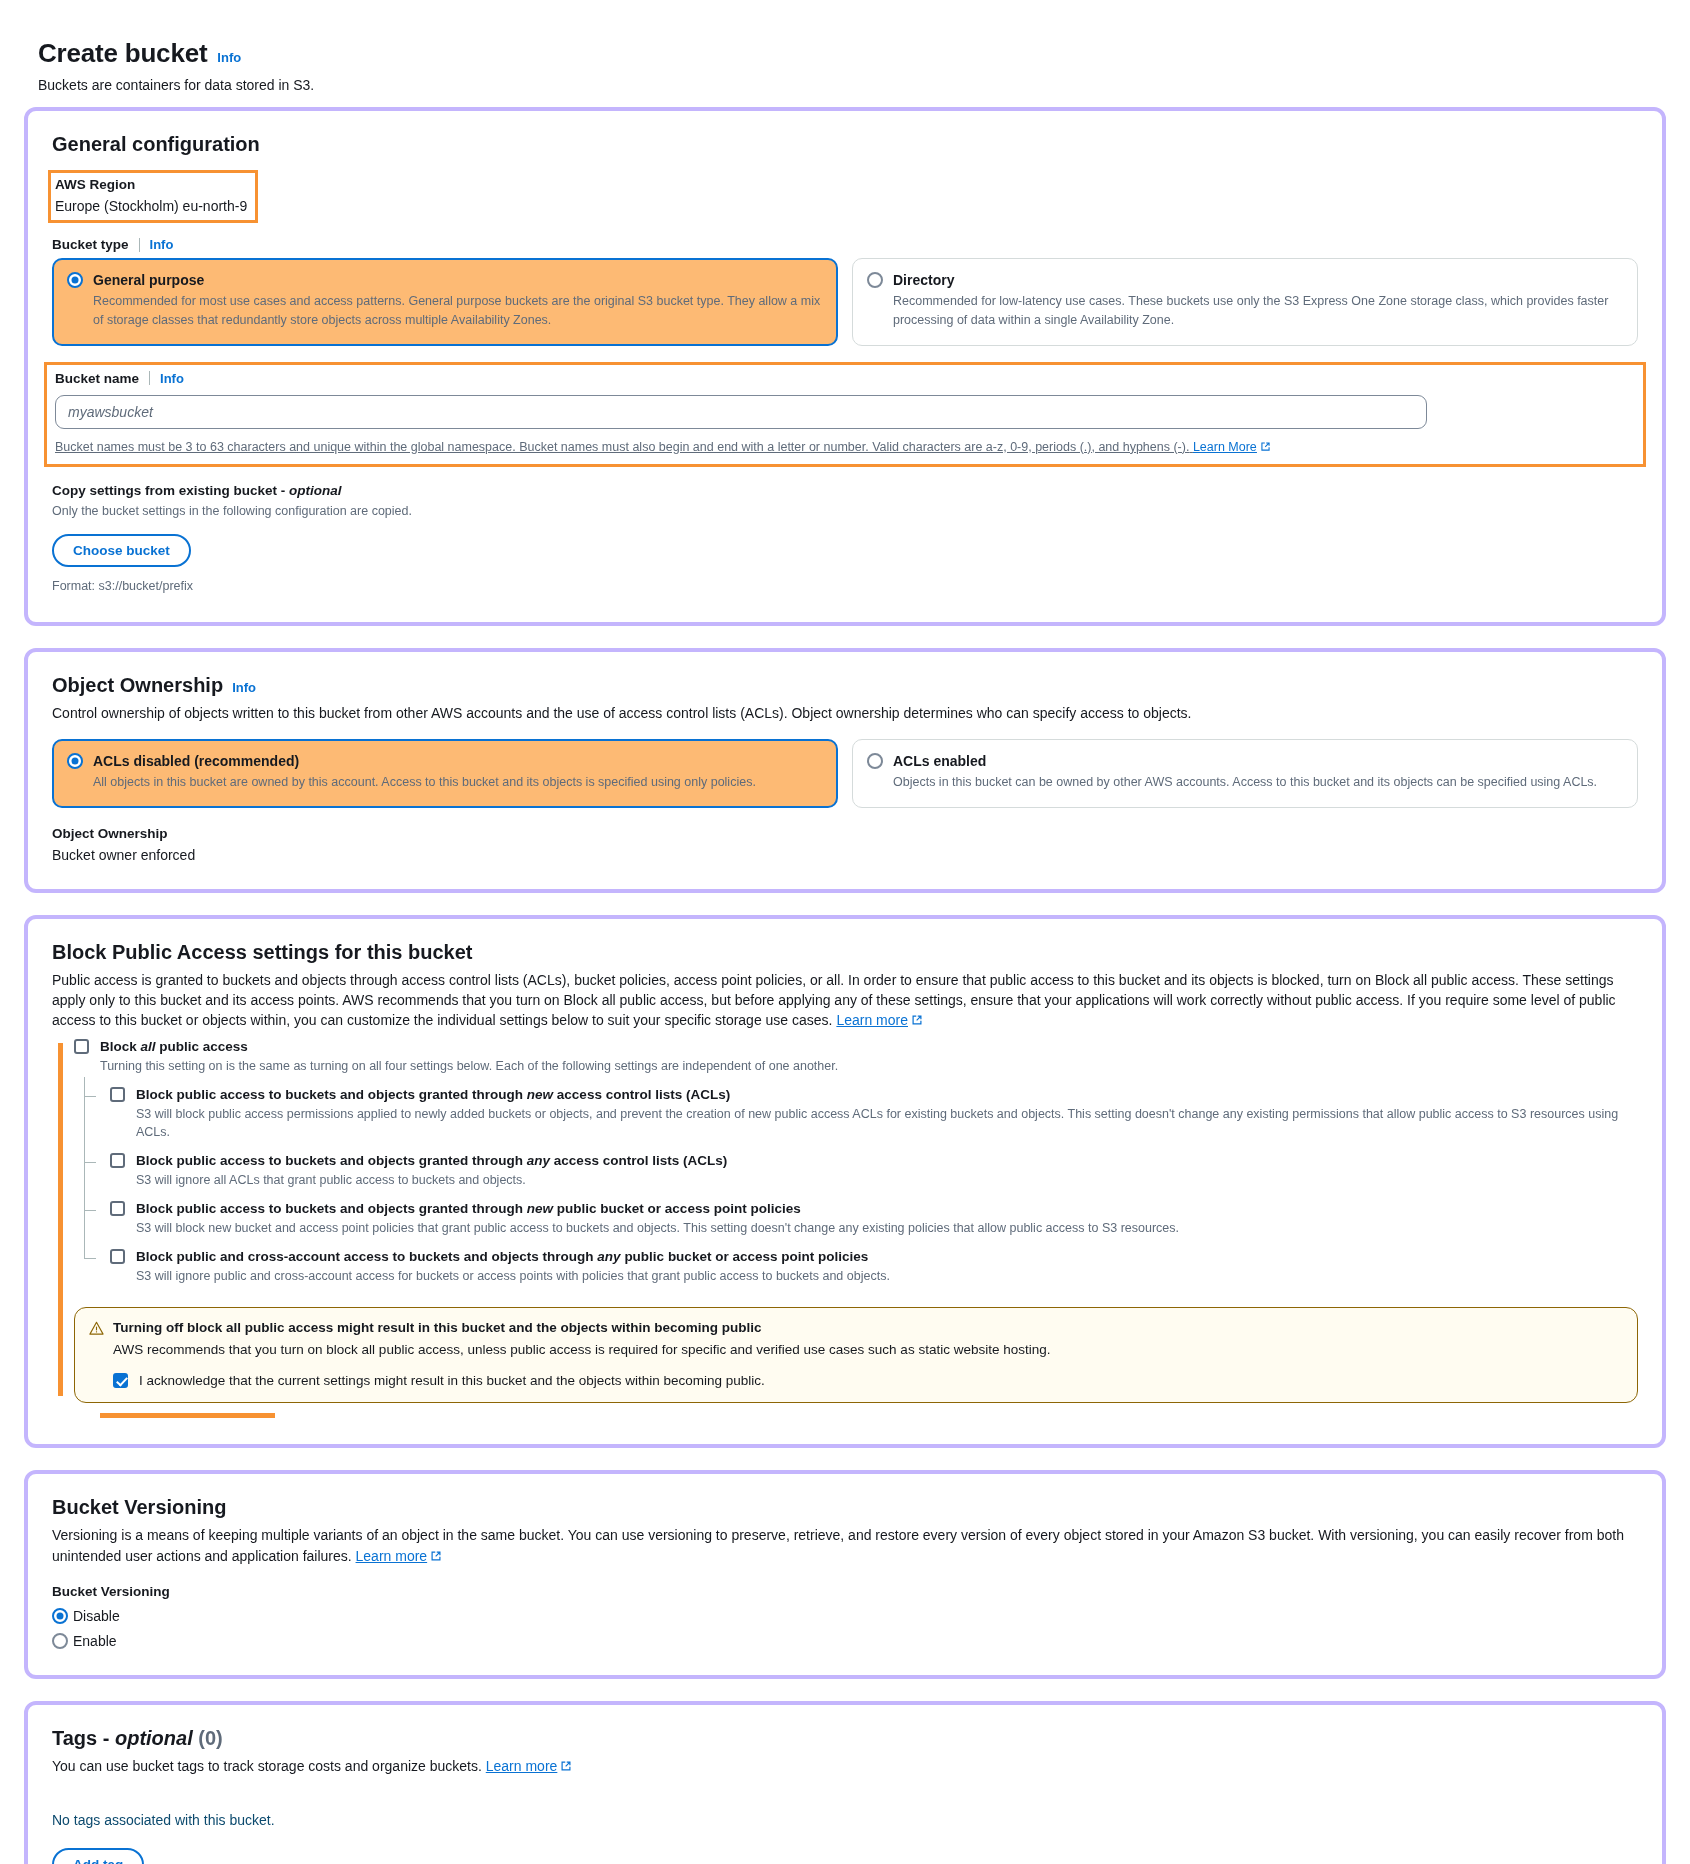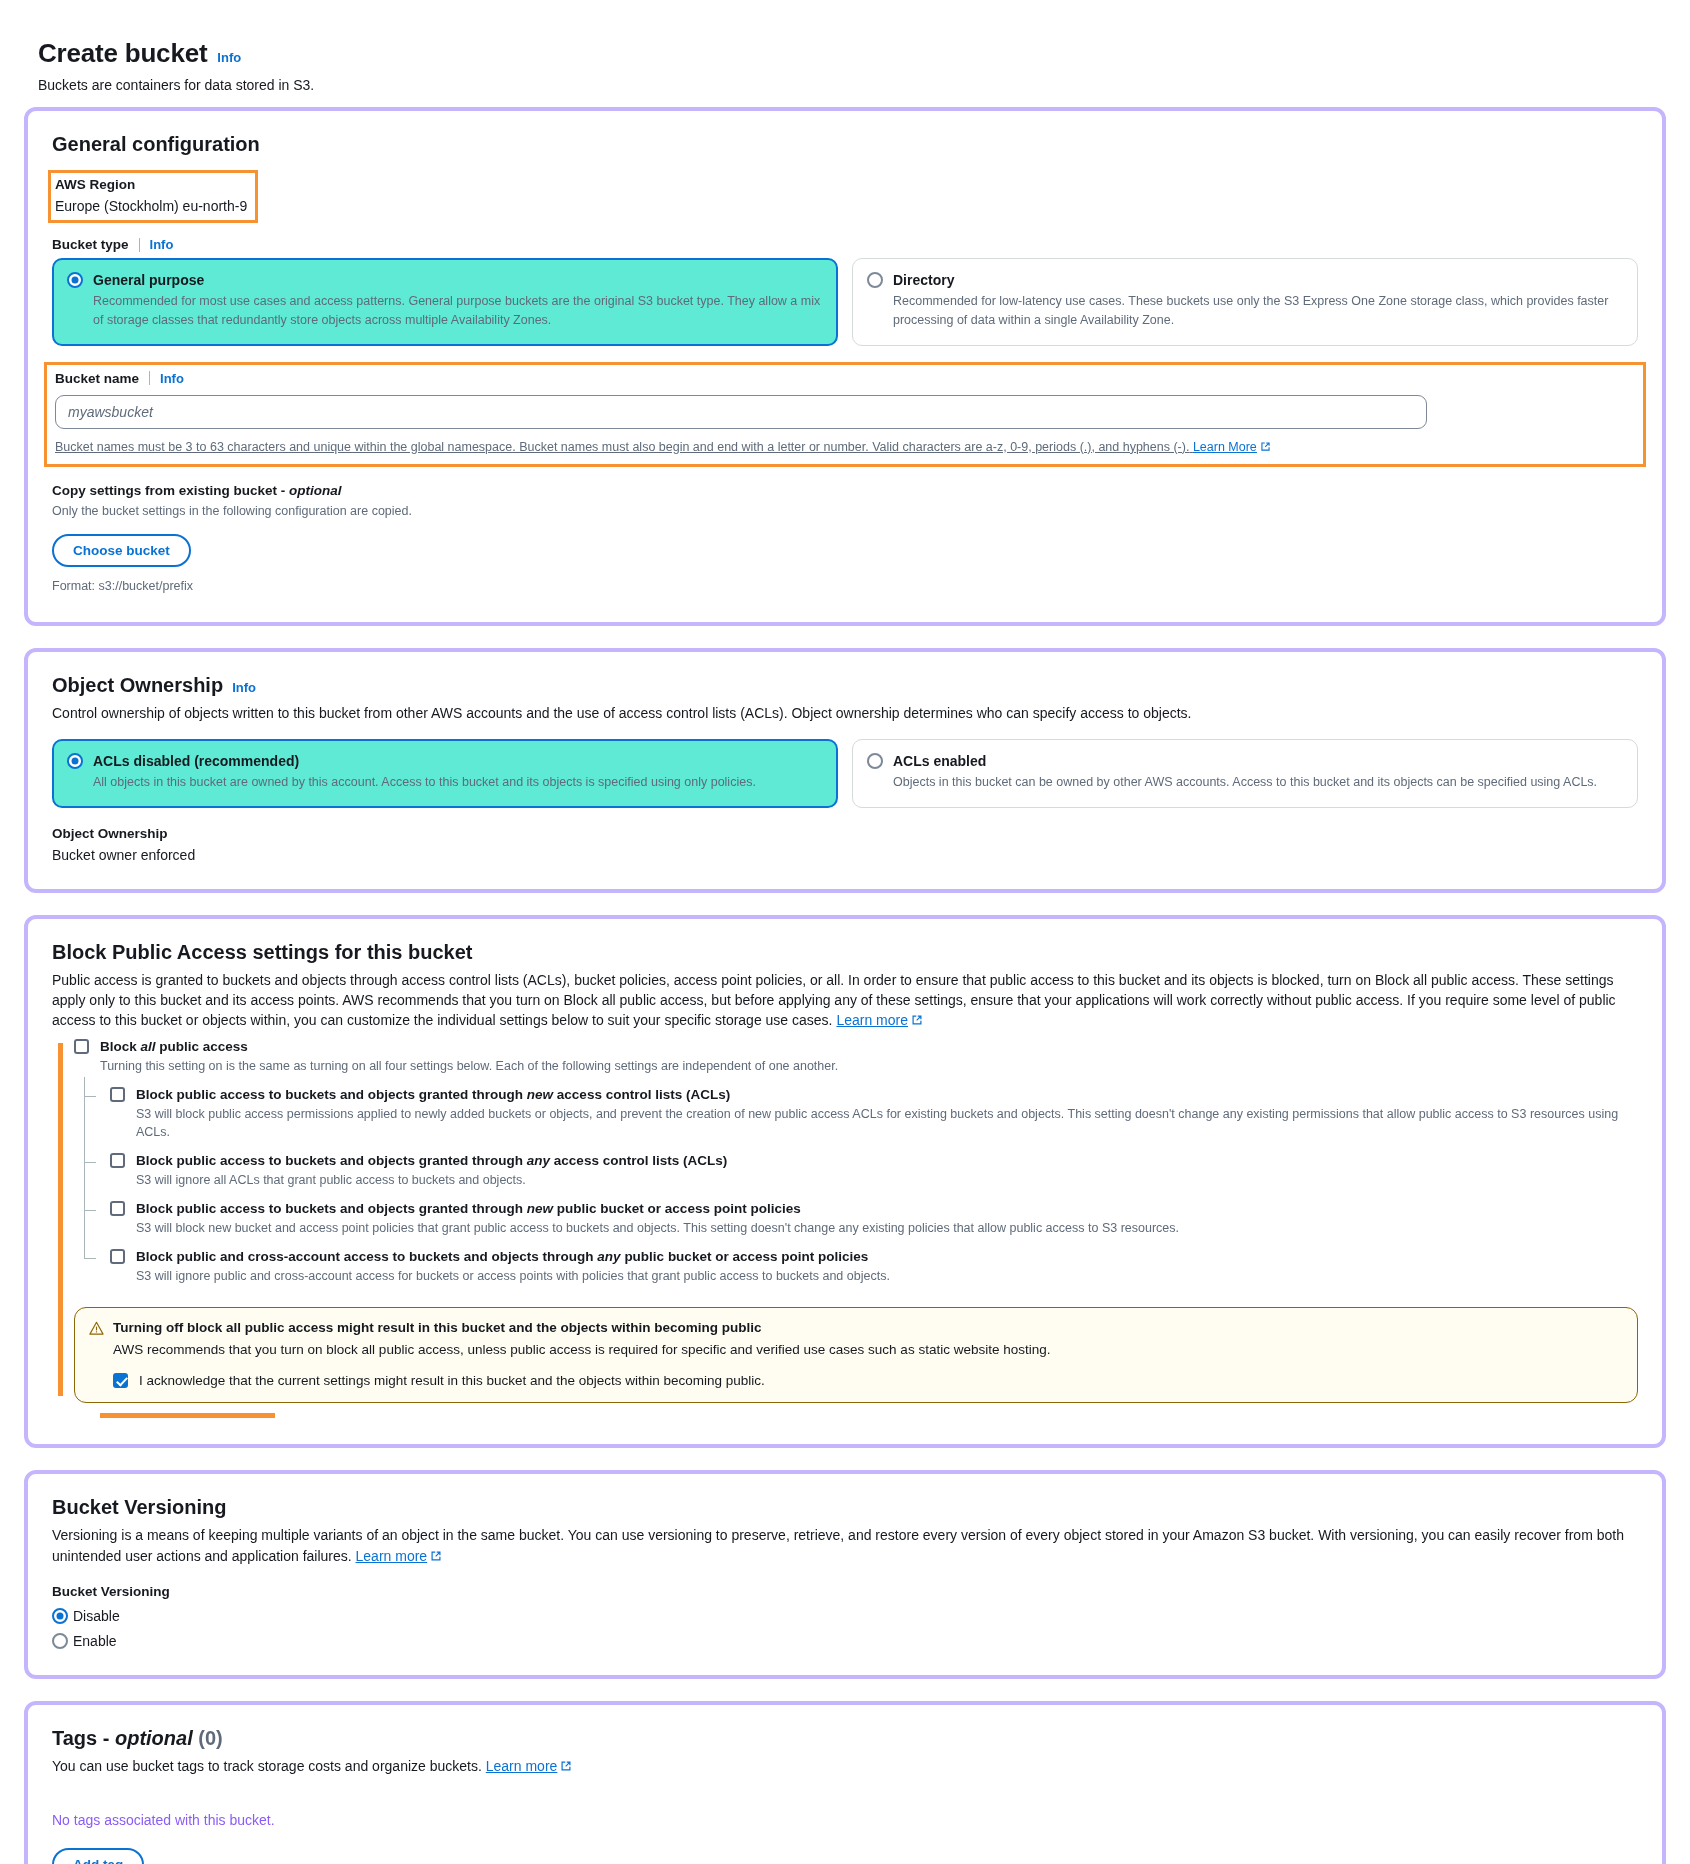--- a/index.html
+++ b/index.html
@@ -56,21 +56,21 @@
     width: 4px; height: 9px; border: solid #fff; border-width: 0 2px 2px 0;
     transform: rotate(43deg);
   }
 
   
   .tiles { display: flex; gap: 14px; margin-top: 6px; }
   .tile {
     flex: 1 1 0; border: 1px solid #d5dbdb; border-radius: 10px;
     padding: 13px 15px 15px 14px; background: #fff;
   }
-  .tile.sel { border: 2px solid #0972d3; background: #5eead4; padding: 12px 14px 14px 13px; }
+  .tile.sel { border: 2px solid #0972d3; background: #fdba74; padding: 12px 14px 14px 13px; }
   .tile-head { display: flex; align-items: center; gap: 10px; }
   .tile-title { font-size: 14px; font-weight: 700; color: #16191f; }
   .tile-desc { font-size: 12.5px; color: #5f6b7a; line-height: 1.5; margin-top: 4px; margin-left: 26px; }
 
   
   .txt-input {
     width: 1372px; height: 34px; border: 1px solid #7d8998; border-radius: 9px;
     padding: 0 12px; font-size: 14px; font-family: inherit; color: #16191f; background: #fff;
     outline: none;
   }
@@ -322,17 +322,17 @@
     <div class="card-title-row">
       <span class="card-title"><span>Tags - </span><span style="font-style:italic;">optional</span><span style="color:#5f6b7a;"> (0)</span></span>
     </div>
     <div class="card-desc">
       <span>You can use bucket tags to track storage costs and organize buckets.</span>
       <span class="link lg">Learn more</span><svg class="ext" width="12" height="12" viewBox="0 0 16 16">
           <path d="M2 2h5v1.6H3.6v8.8h8.8V9H14v5H2z" fill="#0972d3"></path>
           <path d="M9 2h5v5h-1.6V4.7L8.1 9 7 7.9l4.3-4.3H9z" fill="#0972d3"></path>
         </svg>
     </div>
-    <div class="val-txt" style="margin-top:36px; color:#8b5cf6;">No tags associated with this bucket.</div>
+    <div class="val-txt" style="margin-top:36px; color:#0c4a6e;">No tags associated with this bucket.</div>
     <button class="btn-norm" style="margin-top:20px;">Add tag</button>
   </div>
 
 </div>
 
 </body></html>

